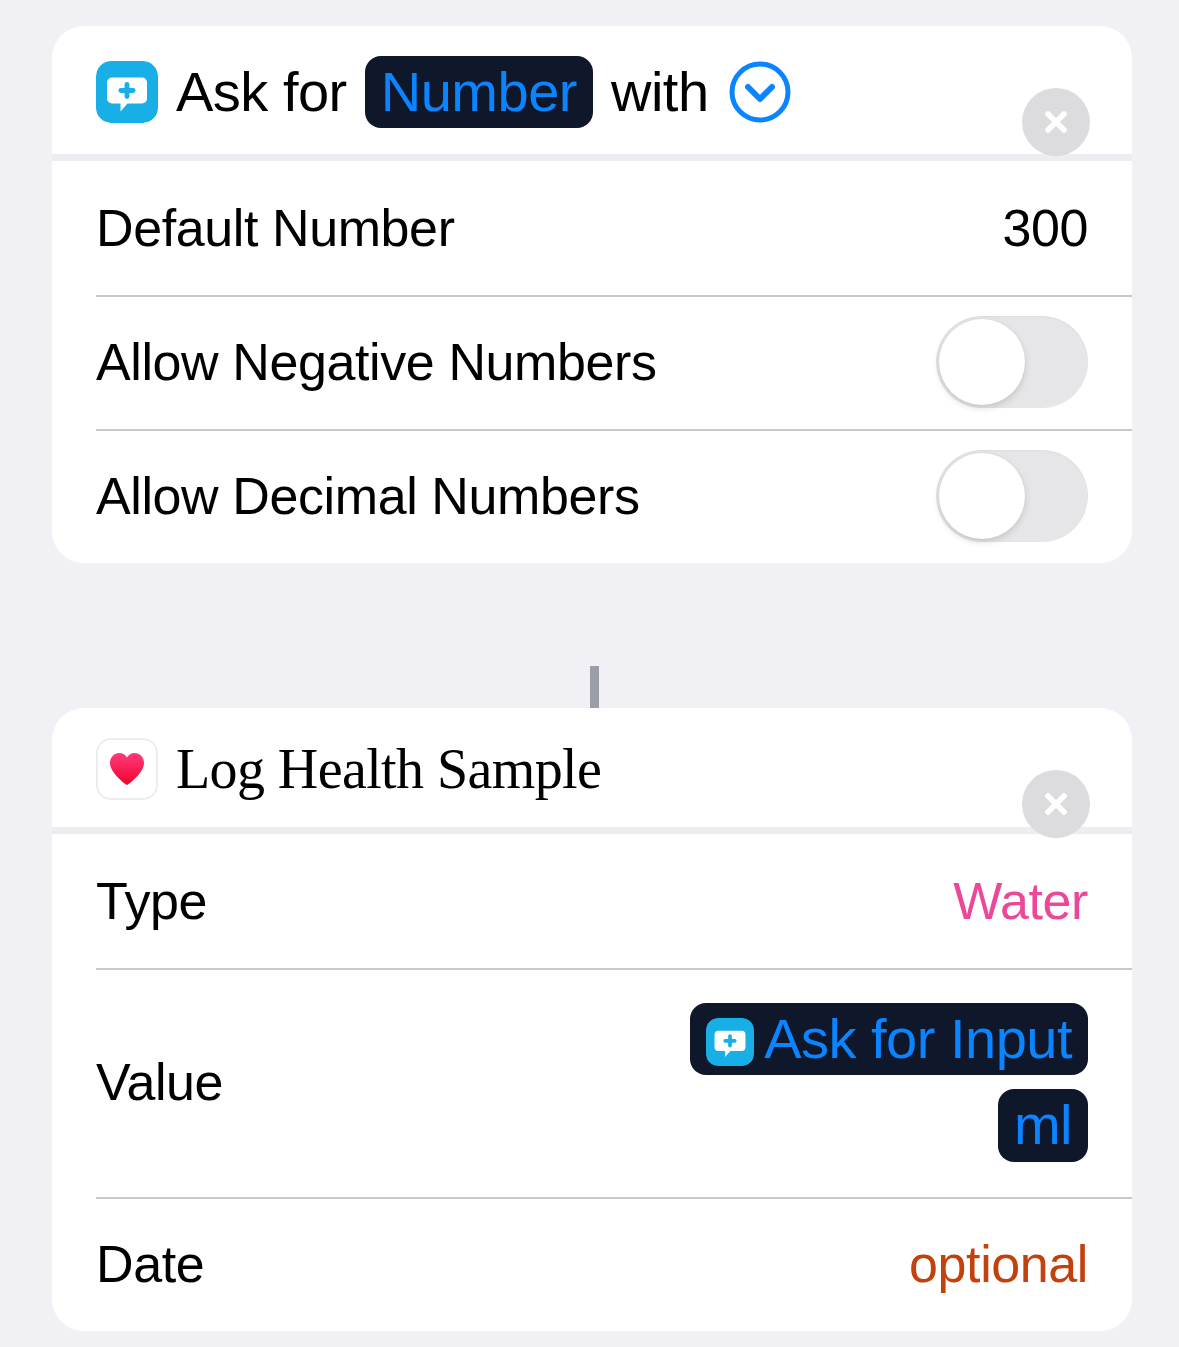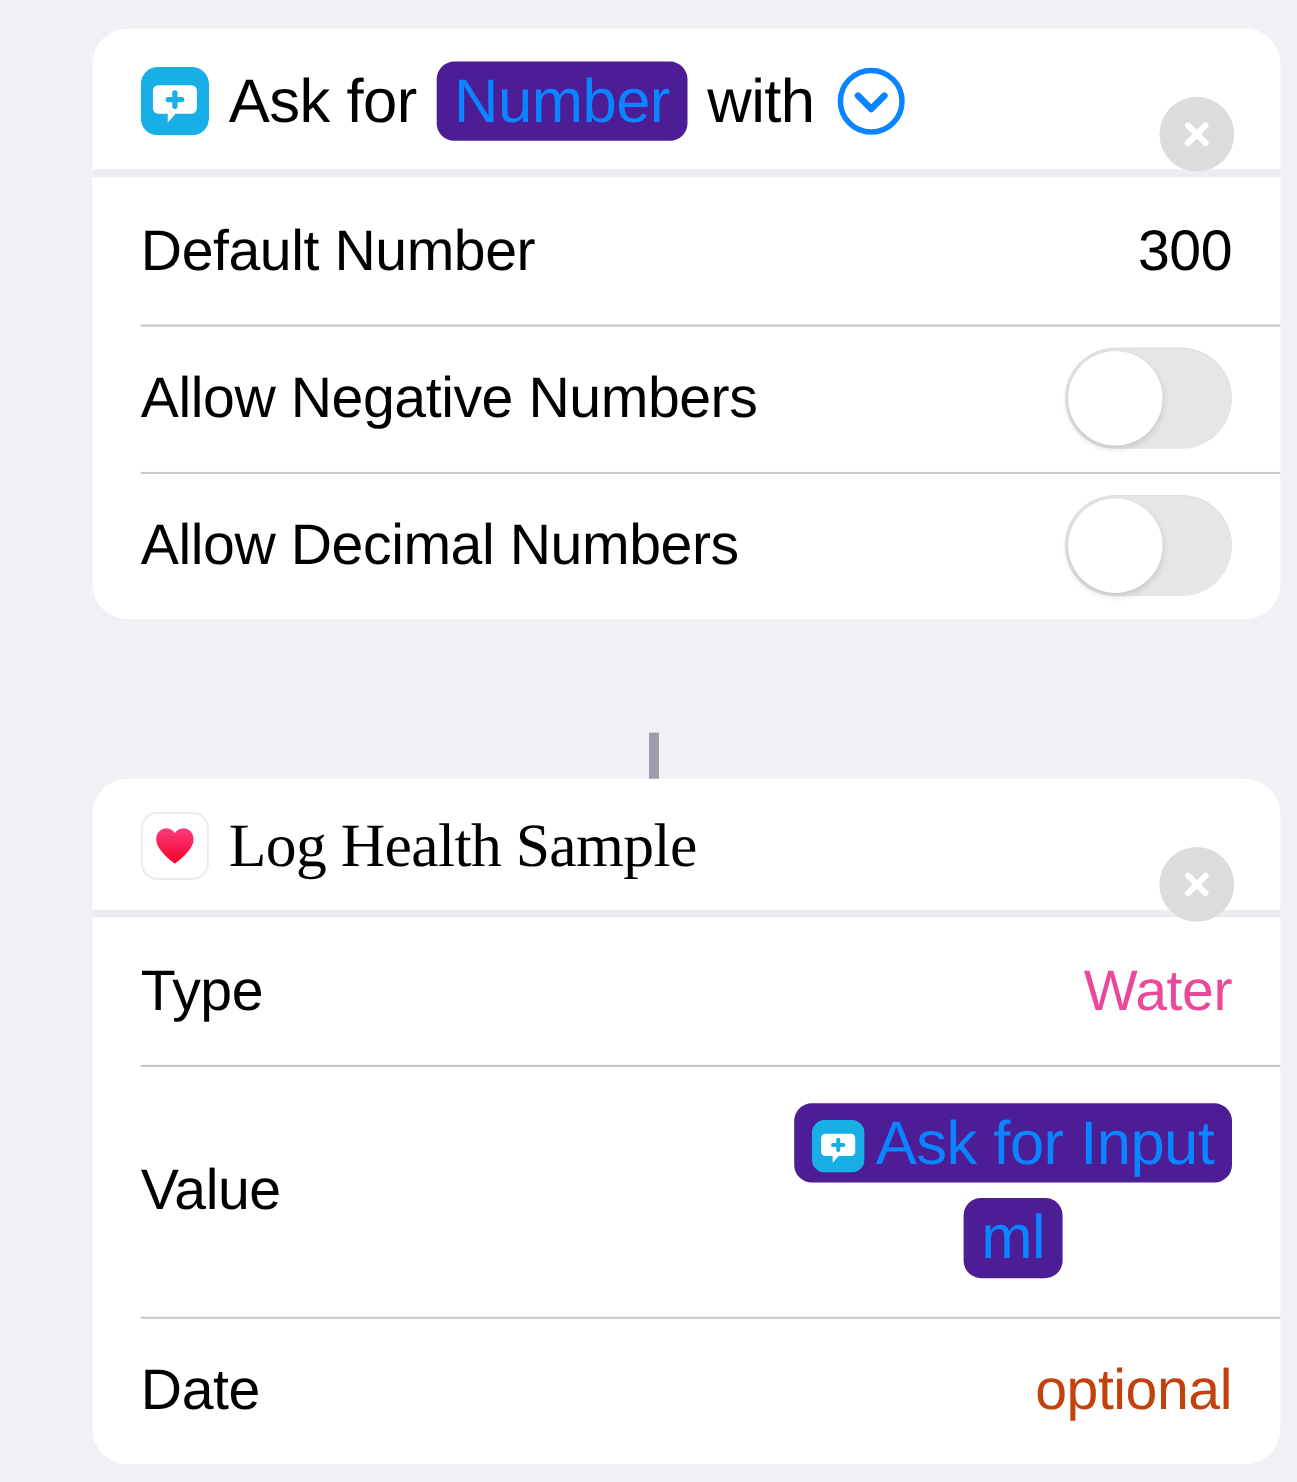--- a/index.html
+++ b/index.html
@@ -17,21 +17,20 @@
   }
 
   
   .card {
     position: absolute;
     left: 52px;
     width: 1080px;
     background: #FFFFFF;
     border-radius: 32px;
     overflow: hidden;
-    margin-left: 32px;
   }
   #card-ask   { top: 26px;  }
   #card-log   { top: 708px; }
 
   
   .card-header {
     position: relative;
     padding: 30px 40px 26px 44px;
     box-sizing: border-box;
   }
@@ -73,21 +72,21 @@
     display: flex;
     align-items: center;
     justify-content: center;
   }
 
   
   .pill {
     display: inline-flex;
     align-items: center;
     gap: 10px;
-    background: #4c1d95;
+    background: #0f172a;
     border-radius: 16px;
     padding: 4px 16px;
     font-size: 56px;
     color: #0A84FF;
     letter-spacing: -0.5px;
     line-height: 1.15;
     white-space: nowrap;
   }
   .pill.placeholder { color: #8FC9F8; }
   .pill .mini-glyph {
@@ -161,21 +160,21 @@
     letter-spacing: -0.4px;
     text-align: right;
     white-space: nowrap;
   }
   .row-value.accent { color: #ec4899; }
   .row-value.muted  { color: #c2410c; }
 
   .row-tokens {
     display: flex;
     flex-direction: column;
-    align-items: center;
+    align-items: flex-end;
     gap: 14px;
     padding: 24px 0;
   }
 
   
   .toggle {
     width: 152px;
     height: 92px;
     border-radius: 46px;
     background: #E6E6E8;

